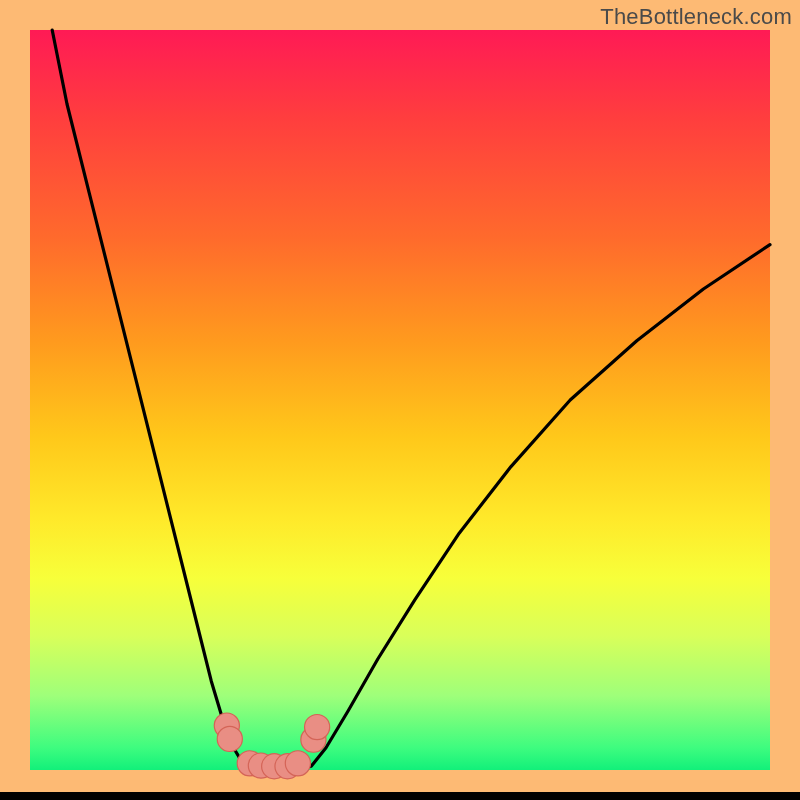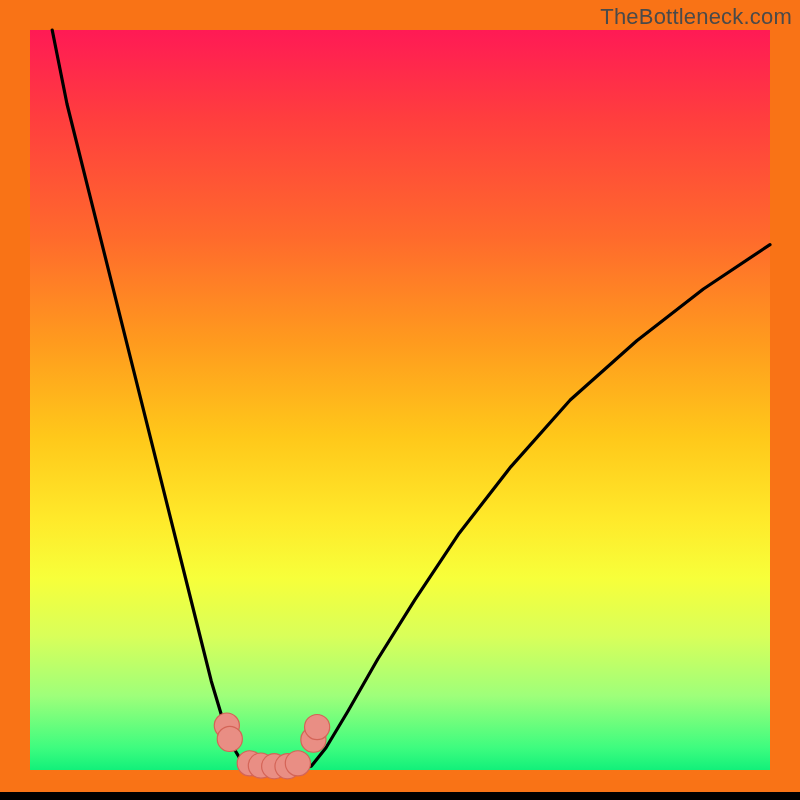--- a/index.html
+++ b/index.html
@@ -9,21 +9,21 @@
     height: 800px;
     overflow: hidden;
     background: #000;
     font-family: Arial, Helvetica, sans-serif;
   }
   .frame {
     position: absolute;
     left: 0; top: 0;
     width: 800px;
     height: 792px;
-    background: #f97316;
+    background: #fdba74;
   }
   .plot-area {
     position: absolute;
     left: 30px;
     top: 30px;
     width: 740px;
     height: 740px;
     background: linear-gradient(
       to bottom,
       #ff1a55 0%,

